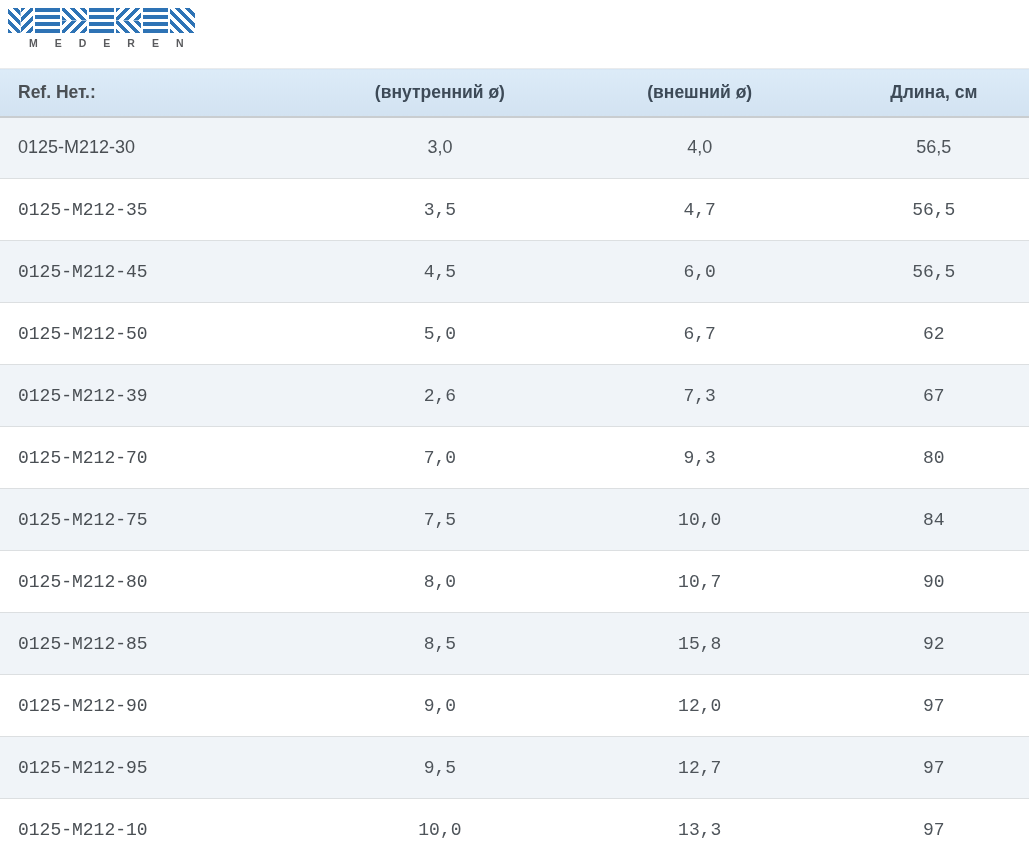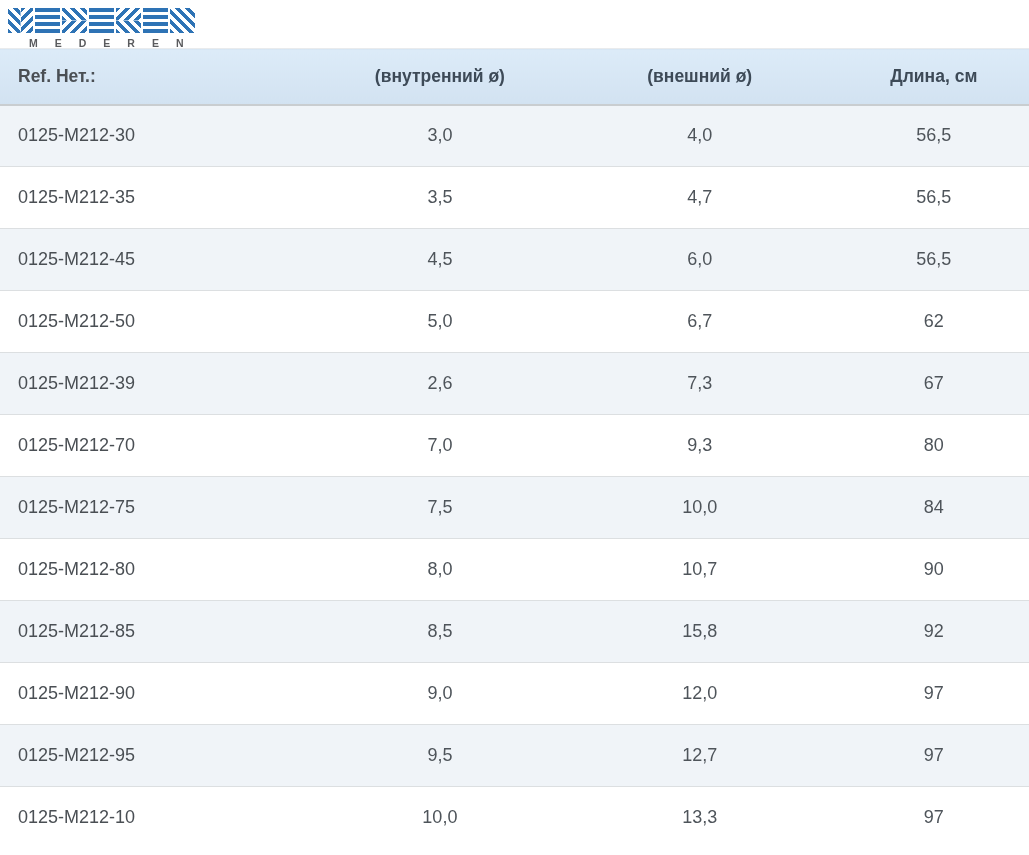--- a/index.html
+++ b/index.html
@@ -14,21 +14,21 @@
   *{box-sizing:border-box;}
   html,body{
     margin:0;padding:0;
     width:1029px;height:855px;
     overflow:hidden;
     background:#ffffff;
     font-family:"Liberation Sans", sans-serif;
   }
   
   .brand{
-    height:48px;
+    height:68px;
     padding:8px 0 0 8px;
   }
   .tiles{display:flex;gap:2px;}
   .tile{width:25px;height:25px;flex:0 0 auto;}
   .p-h{
     background:repeating-linear-gradient(to bottom,var(--logo-blue) 0 3.9px,#fff 3.9px 7px);
   }
   .p-diag{
     background:repeating-linear-gradient(45deg,var(--logo-blue) 0 3.5px,#fff 3.5px 7px);
   }
@@ -64,39 +64,40 @@
     letter-spacing:17px;
     white-space:nowrap;
   }
   
   table.size-table{
     width:100%;
     border-collapse:collapse;
     table-layout:fixed;
   }
   .size-table th{
-    height:56px;
+    height:48px;
     background:linear-gradient(180deg,#dcebf8,#d2e2f1);
     font-size:17.5px;
     font-weight:bold;
     color:var(--header-text);
     text-align:center;
     border-top:1px solid #e9ebed;
     border-bottom:2px solid var(--header-border);
     padding:0;
   }
   .size-table td{
     height:62px;
     font-size:18px;
     color:var(--cell-text);
     text-align:center;
     padding:16px;
   }
   .size-table tbody tr + tr td{
     border-top:1px solid var(--row-border);
+    font-family:Liberation Mono, monospace;
   }
   .size-table tbody tr:nth-child(odd){background:var(--shaded-row);}
   .size-table tbody tr:nth-child(even){background:#ffffff;}
   .size-table .col-ref{
     text-align:left;
     padding-left:18px;
     color:var(--ref-text);
   }
 </style>
 </head>

